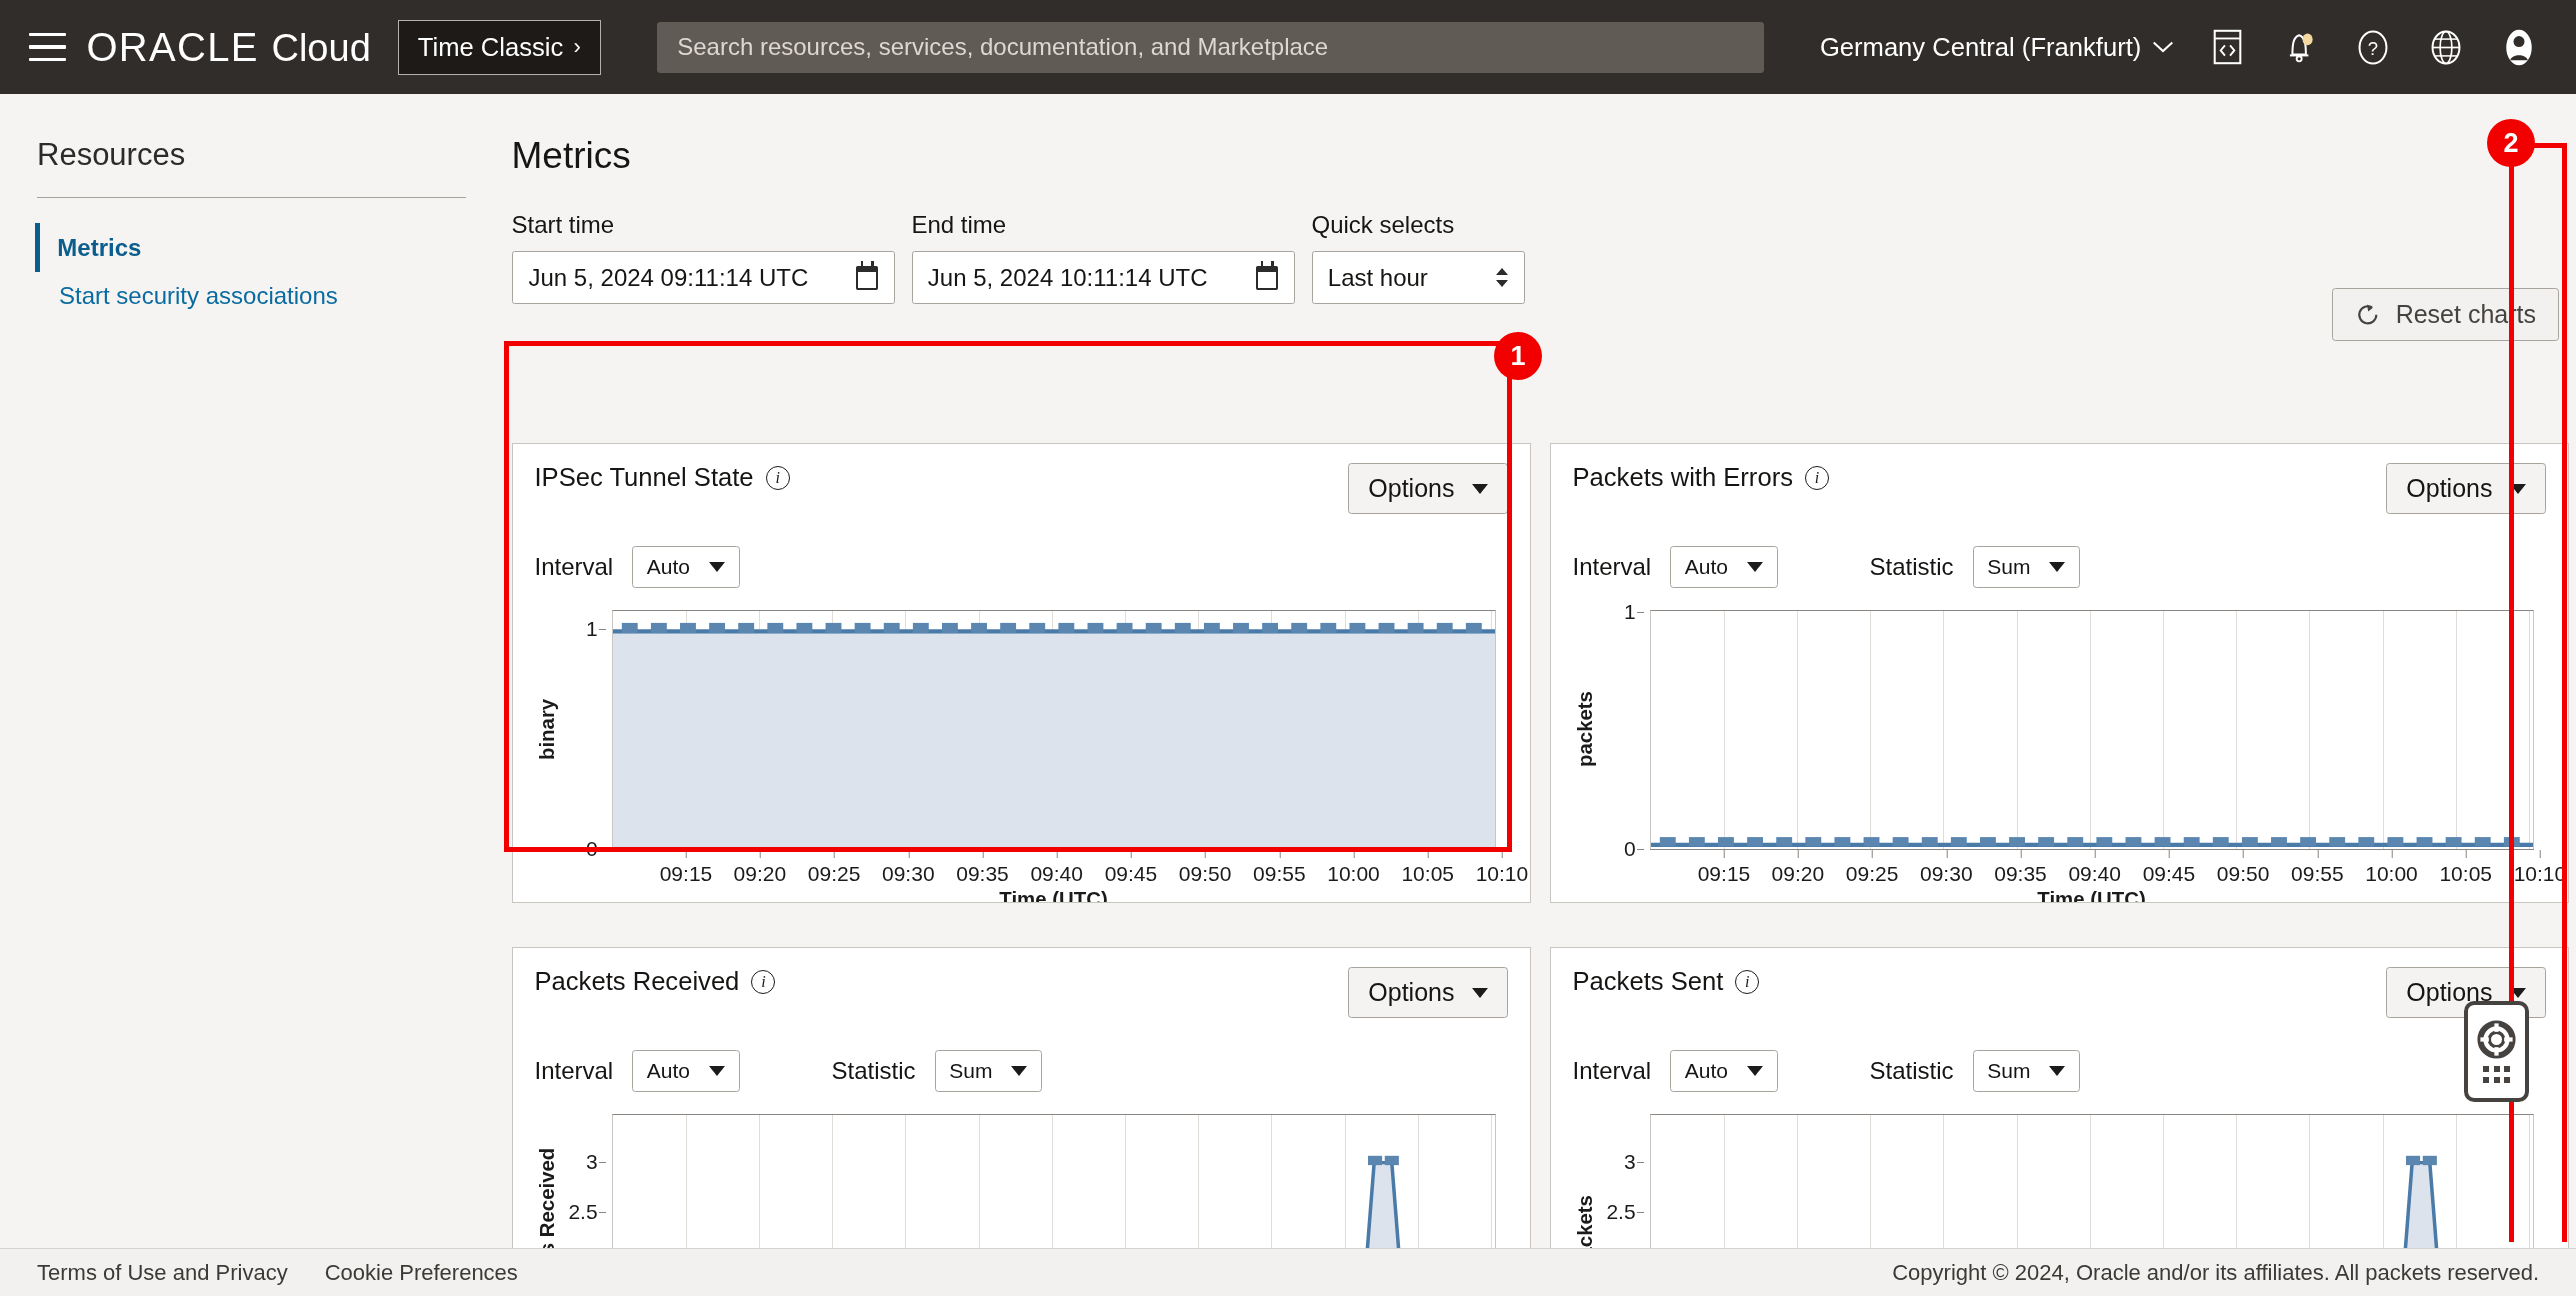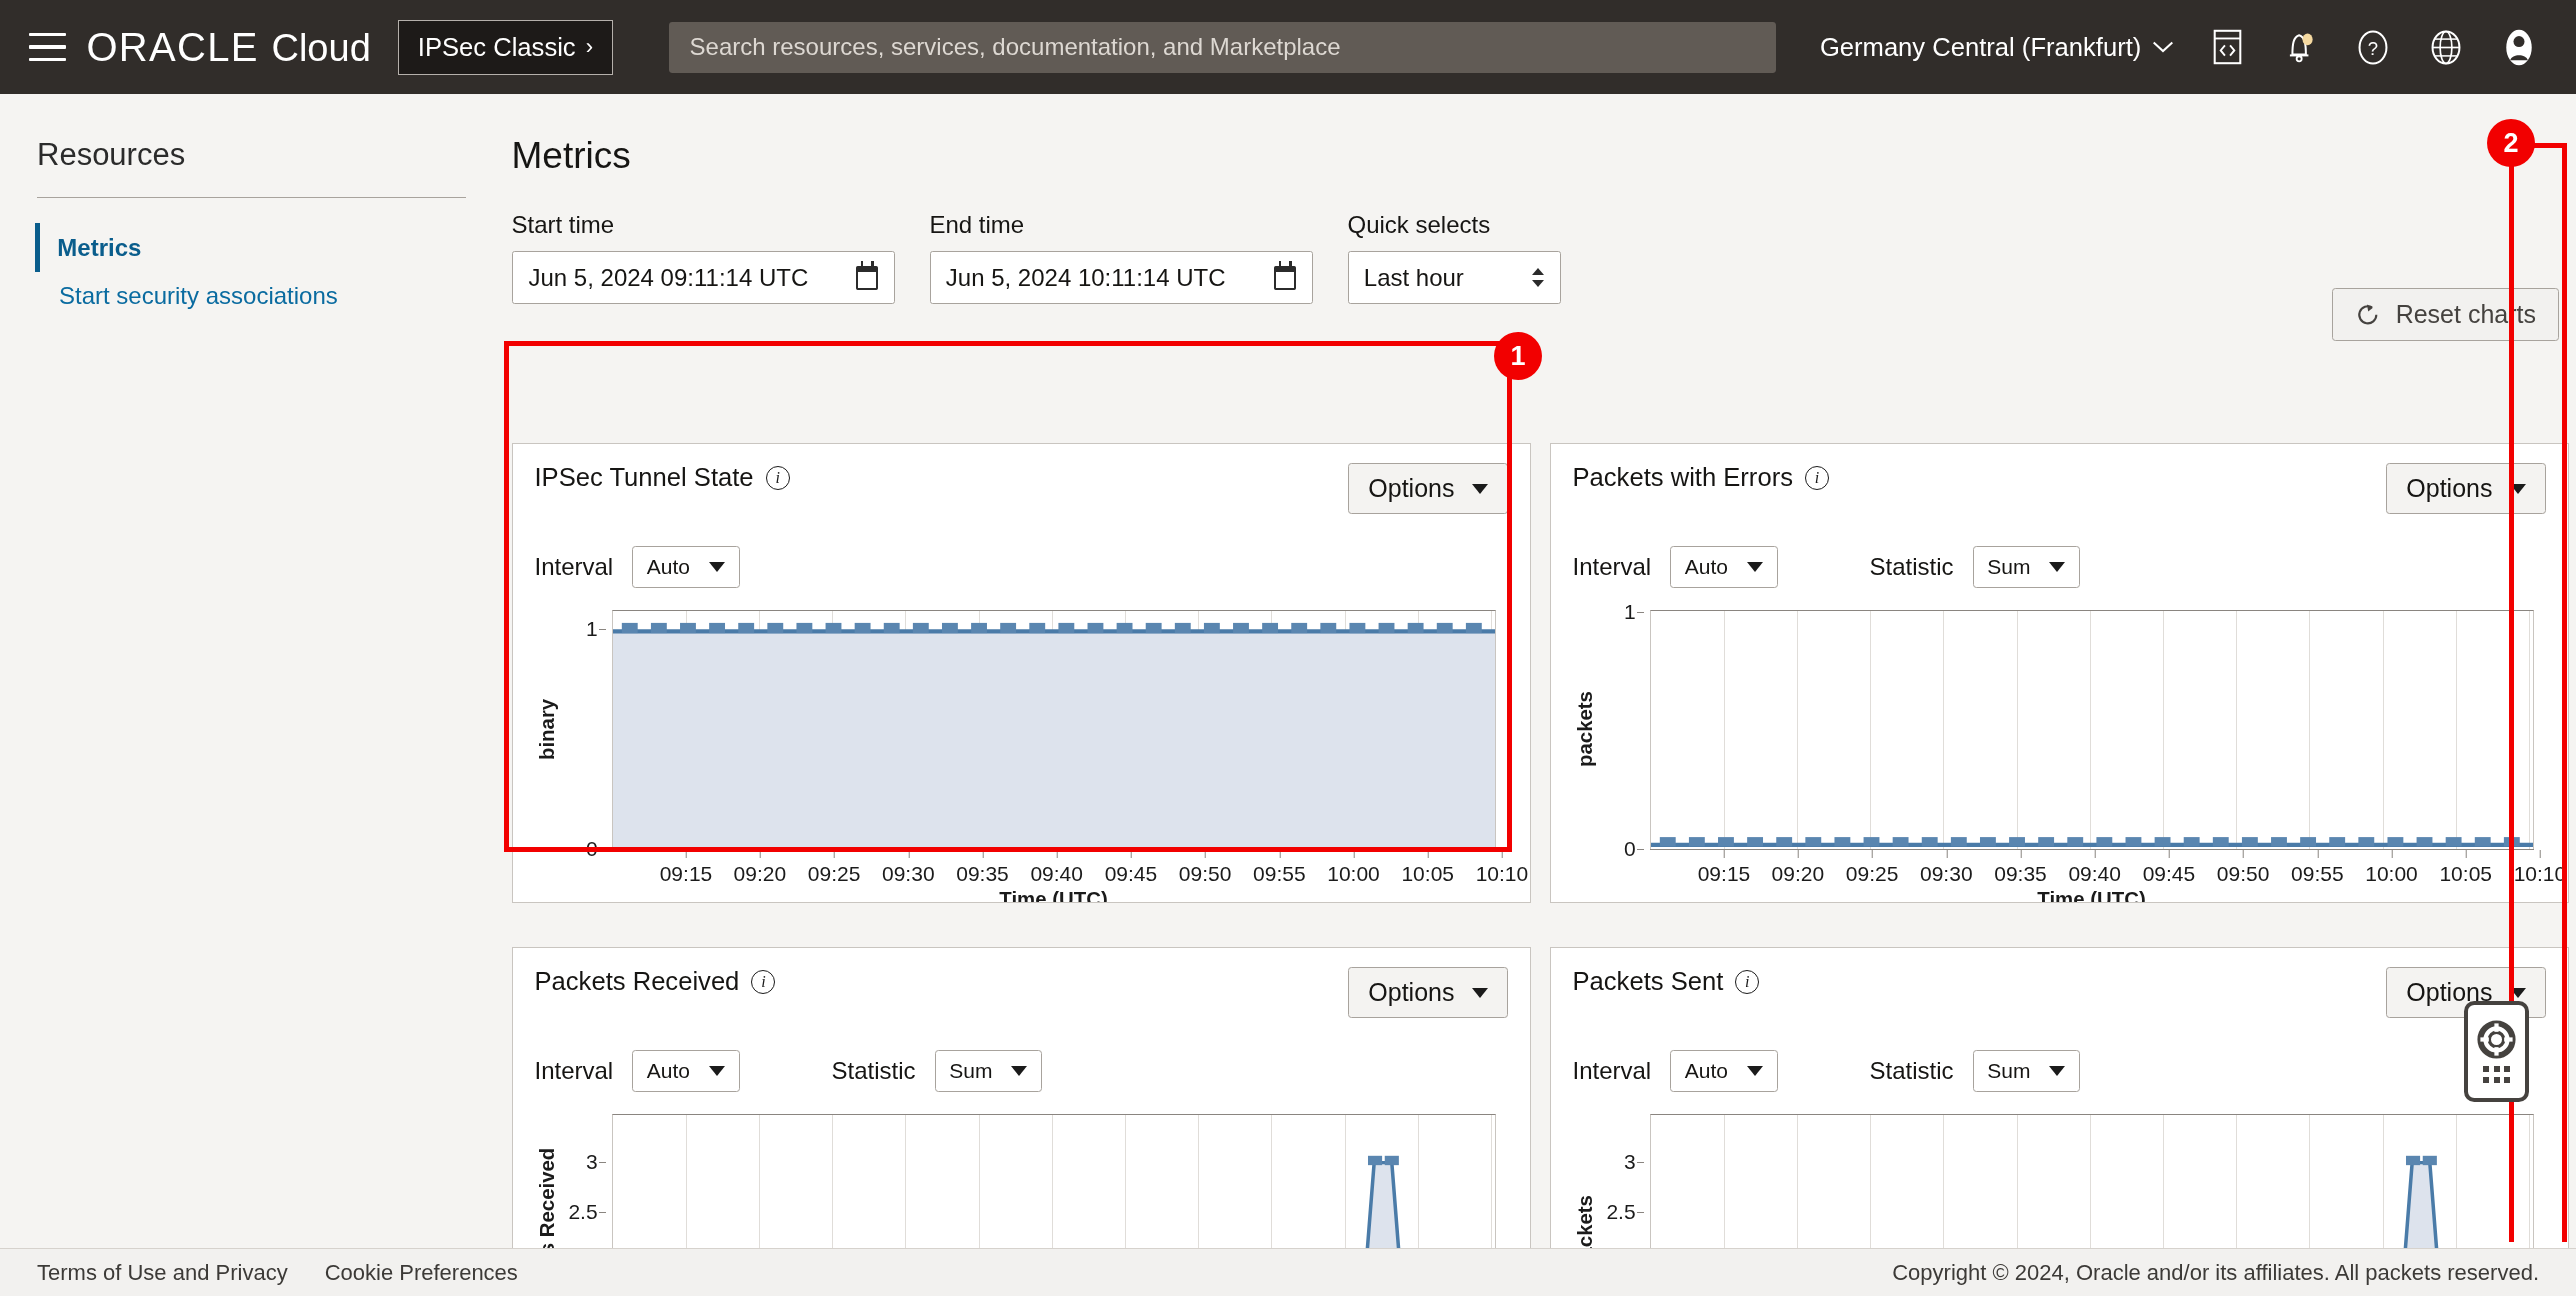--- a/index.html
+++ b/index.html
@@ -53,21 +53,21 @@
   .side-title { font-size: 31px; color: #2b2b2b; font-weight: 400; }
   .side-rule { height: 0.9px; background: #a8a39d; margin: 24px 0 25.6px 0; }
   .side-item { font-size: 24px; padding: 10.2px 0 10.2px 17px; }
   .side-item.active { color: #0a5d8c; font-weight: bold; border-left: 5.1px solid #0a5d8c; margin-left: -1.7px; }
   .side-item.link { color: #0a6ba0; cursor: pointer; padding-left: 22px; }
 
   
   .main { position: absolute; top: 94px; left: 503px; width: 2073px; height: 1203px; }
   .page-title { font-size: 37px; color: #161513; font-weight: 400; margin: 41px 0 0 8.5px; }
 
-  .timerow { display: flex; margin: 34px 0 0 8.5px; gap: 35px; position: relative; }
+  .timerow { display: flex; margin: 34px 0 0 8.5px; gap: 17px; position: relative; }
   .tfield-label { font-size: 24px; color: #161513; margin-bottom: 12px; display:block; }
   .tfield-box {
     background: #fff; border: 0.9px solid #a8a39d; border-radius: 2.6px;
     height: 53px; display: flex; align-items: center; justify-content: space-between;
     padding: 0 15.3px; font-size: 24px; color: #161513;
   }
   .w-start { width: 383px; padding-left: 16px; }
   .w-end { width: 383px; }
   .w-quick { width: 213px; }
   .cal-icon { width: 22px; height: 24px; border: 2.1px solid #2b2b2b; border-top-width: 6px; border-radius: 1.7px; position: relative; }
@@ -202,21 +202,21 @@
   <div class="hamburger">
     <span></span>
       <span></span>
       <span></span>
   </div>
   <div class="oracle-logo">
     <span class="oracle-word">ORACLE</span>
     <span class="cloud-word">Cloud</span>
   </div>
   <div class="cloud-classic">
-    <span>IPSec Classic</span>
+    <span>Time Classic</span>
     <span class="chev-r">›</span>
   </div>
   <input class="searchbox" placeholder="Search resources, services, documentation, and Marketplace" style="">
   <div class="topbar-right">
     <div class="region">
       <span>Germany Central (Frankfurt)</span>
       <svg width="22" height="13.6" viewBox="0 0 26 16">
           <path d="M2 3 L13 13 L24 3" stroke="#fff" stroke-width="2.4" fill="none"></path>
         </svg>
     </div>

